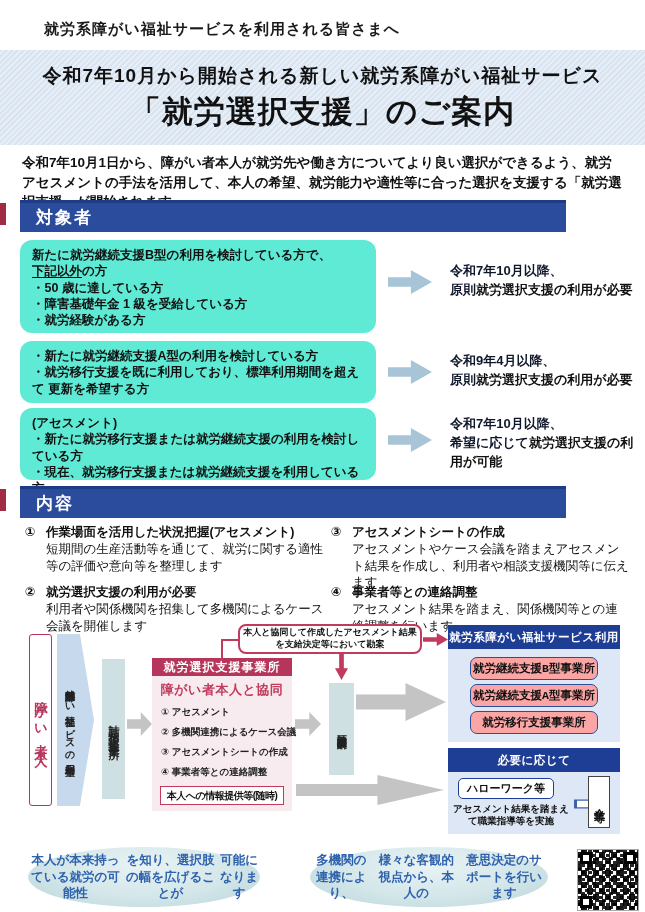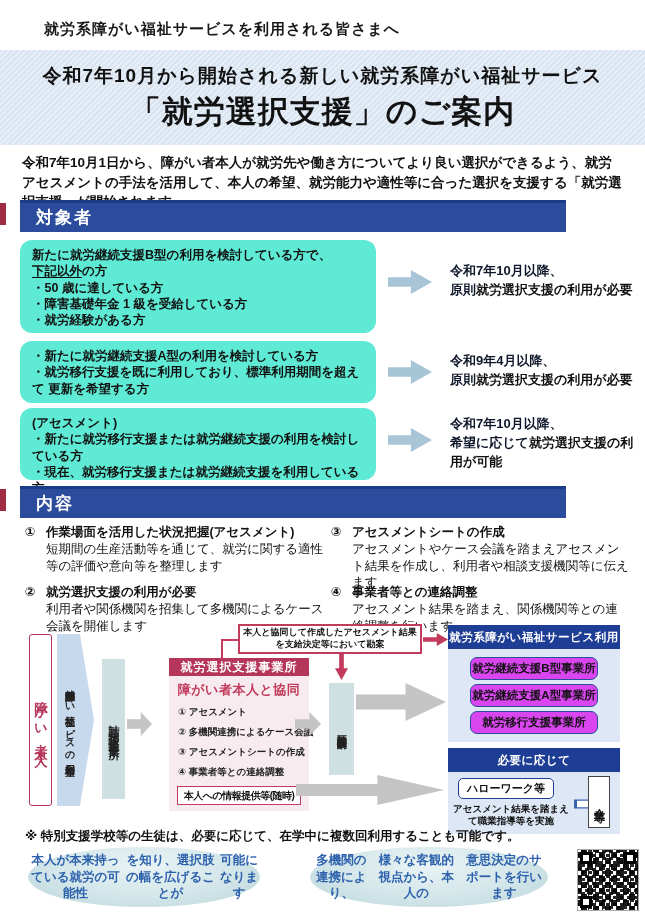--- a/index.html
+++ b/index.html
@@ -59,44 +59,44 @@
   .tealbox { position:absolute; background:#cfe0e2; color:#222; font-weight:bold; }
   .teal1 { left:102px; top:44px; width:23px; height:140px; font-size:11px; letter-spacing:3px; }
   .teal2 { left:329px; top:68px; width:25px; height:92px; font-size:10px; letter-spacing:0.5px; }
 
   .garrow { position:absolute; background:#c4c4c4; clip-path:polygon(0 30%,55% 30%,55% 0,100% 50%,55% 100%,55% 70%,0 70%); }
   .ga1 { left:127px; top:97px; width:25px; height:24px; }
   .ga2 { left:295px; top:97px; width:26px; height:24px; }
   .ga-big-top { left:356px; top:68px; width:90px; height:38px; }
   .ga-big-bottom { left:296px; top:160px; width:148px; height:30px; }
 
-  .pinkbox { position:absolute; left:169px; top:43px; width:140px; height:153px; background:#f7ebef; }
+  .pinkbox { position:absolute; left:152px; top:43px; width:140px; height:153px; background:#f7ebef; }
   .pinkbox .hdr { height:18px; background:#b5365a; color:#fff; font-size:12px; font-weight:bold;
     display:flex; align-items:center; justify-content:center; letter-spacing:1px; }
   .pinkbox .sub { color:#c23a5c; font-size:13px; font-weight:bold; text-align:center; margin-top:5px; letter-spacing:0.5px; }
   .pinkbox .step { font-size:9.5px; font-weight:600; color:#222; margin:7px 0 0 9px; white-space:nowrap; }
   .pinkbox .info { position:absolute; left:8px; right:8px; bottom:6px; height:19px; background:#fff; border:1.5px solid #c23a5c;
     font-size:10px; font-weight:bold; color:#111; display:flex; align-items:center; justify-content:center; letter-spacing:-0.5px; }
 
   .callout { position:absolute; left:238px; top:9px; width:184px; height:30px; background:#fff; border:2px solid #c23a5c;
-    border-radius:0; font-size:9px; font-weight:bold; color:#111; display:flex; align-items:center; justify-content:center;
+    border-radius:8px; font-size:9px; font-weight:bold; color:#111; display:flex; align-items:center; justify-content:center;
     text-align:center; line-height:1.3; padding:0 3px; }
   .lconnect { position:absolute; left:221px; top:24px; width:17px; height:21px; border-left:2px solid #c23a5c; border-top:2px solid #c23a5c; }
   .rarrow-right { position:absolute; left:423px; top:18px; width:25px; height:13px; background:#c23a5c;
     clip-path:polygon(0 32%,55% 32%,55% 0,100% 50%,55% 100%,55% 68%,0 68%); }
   .rarrow-down { position:absolute; left:335px; top:39px; width:13px; height:26px; background:#c23a5c;
     clip-path:polygon(32% 0,68% 0,68% 55%,100% 55%,50% 100%,0 55%,32% 55%); }
 
   .bluepanel { position:absolute; left:448px; width:172px; }
   .bluepanel .bhdr { height:24px; background:#1e3d95; color:#fff; font-size:11.5px; font-weight:bold;
     display:flex; align-items:center; justify-content:center; letter-spacing:0.5px; }
   .bluepanel .bbody { background:#dde7f5; padding:4px 10px; }
   .wpanel { top:10px; }
-  .obox { height:23px; background:#d946ef; border:1.5px solid #2b4d9b; border-radius:7px; margin:4px 12px;
-    font-size:11.5px; font-weight:bold; color:#111; display:flex; align-items:center; justify-content:center; }
+  .obox { height:23px; background:#fca5a5; border:1.5px solid #2b4d9b; border-radius:7px; margin:4px 12px;
+    font-size:11.5px; font-weight:bold; color:#111; display:flex; align-items:center; justify-content:center;font-family:Liberation Mono, monospace; }
   .gpanel { top:133px; }
   .gpanel .bbody { position:relative; height:62px; padding:5px 6px; }
   .hellowork { position:absolute; left:10px; top:6px; width:96px; height:21px; background:#fff; border:1.5px solid #1e3d95;
     border-radius:5px; font-size:11px; font-weight:bold; color:#111; display:flex; align-items:center; justify-content:center; }
   .gnote { position:absolute; left:2px; top:31px; width:122px; font-size:9.5px; font-weight:bold; color:#111;
     text-align:center; line-height:1.25; }
   .oarrow-outer { position:absolute; left:126px; top:22px; width:26px; height:20px; background:#3c63ad;
     clip-path:polygon(0 28%,55% 28%,55% 0,100% 50%,55% 100%,55% 72%,0 72%); }
   .oarrow-inner { position:absolute; left:2.5px; top:2.5px; width:21px; height:15px; background:#fff;
     clip-path:polygon(0 28%,55% 28%,55% 0,100% 50%,55% 100%,55% 72%,0 72%); }
@@ -244,21 +244,20 @@
         <div class="gnote">アセスメント結果を踏まえて職業指導等を実施</div>
         <div class="oarrow-outer">
             <div class="oarrow-inner"></div>
           </div>
         <div class="company vtext">企業等</div>
       </div>
     </div>
 
   </div>
 
-  <div class="footnote">※ 特別支援学校等の生徒は、必要に応じて、在学中に複数回利用することも可能です。</div>
 
   <div class="oval o1">
     <span>本人が本来持っている就労の可能性</span>
     <span>を知り、選択肢の幅を広げることが</span>
     <span>可能になります</span>
   </div>
   <div class="oval o2">
     <span>多機関の連携により、</span>
     <span>様々な客観的視点から、本人の</span>
     <span>意思決定のサポートを行います</span>

